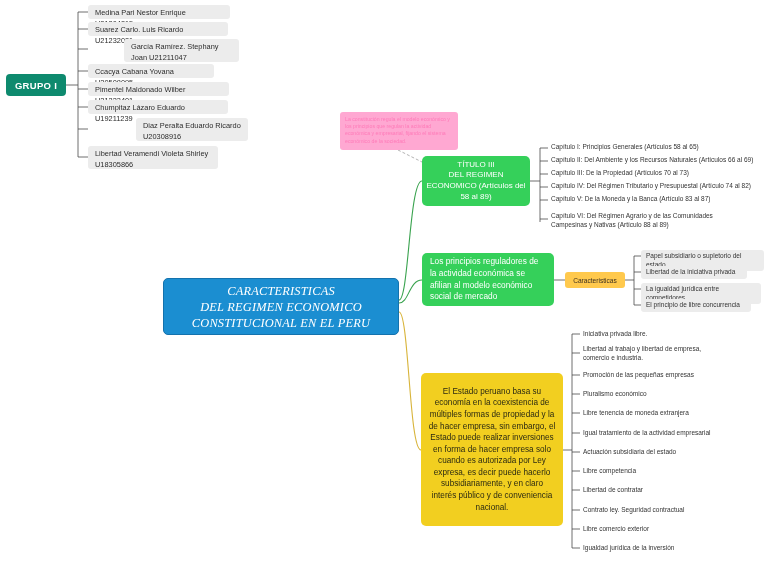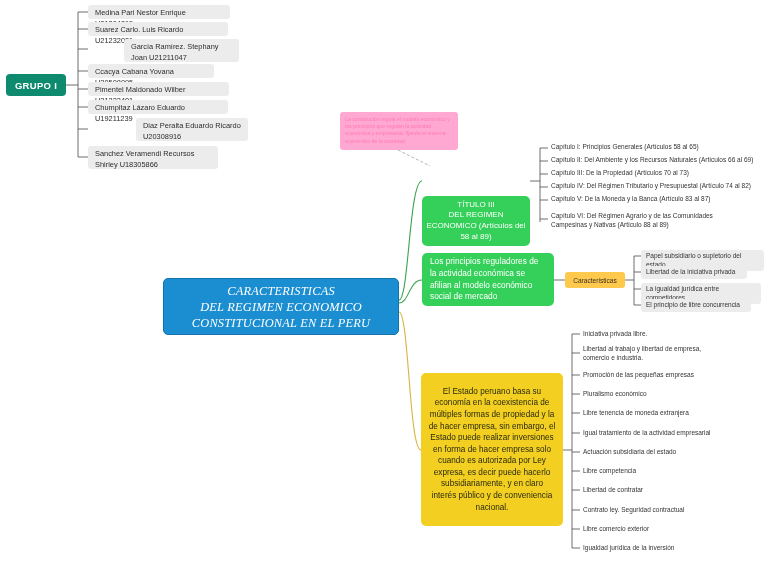--- a/index.html
+++ b/index.html
@@ -49,21 +49,21 @@
   }
 
   
   .green-node{
     background:#35d05a;border-radius:5px;color:#ffffff;
     display:flex;align-items:center;justify-content:center;
     text-align:center;box-sizing:border-box;
   }
   .green-titulo{
     left:422px;top:156px;width:108px;height:50px;
-    font-size:8px;line-height:10.6px;padding:2px 4px;margin-top:40px;
+    font-size:8px;line-height:10.6px;padding:2px 4px;
   }
   .green-principios{
     left:422px;top:253px;width:132px;height:53px;
     font-size:8.3px;line-height:11.6px;padding:2px 8px;
     justify-content:flex-start;text-align:left;
   }
 
   
   .orange-node{
     left:565px;top:272px;width:60px;height:16px;
@@ -168,21 +168,21 @@
     <span>GRUPO I</span>
   </div>
 
   <div class="node member" style="left:88px;top:5px;width:142px;height:14px;">Medina Pari Nestor Enrique U21204315</div>
   <div class="node member" style="left:88px;top:22px;width:140px;height:14px;">Suarez Carlo. Luis Ricardo U21232021</div>
   <div class="node member" style="left:88px;top:39px;width:115px;height:23px;margin-left:36px;">García Ramírez. Stephany Joan U21211047</div>
   <div class="node member" style="left:88px;top:64px;width:126px;height:14px;">Ccacya Cabana Yovana  U20508095</div>
   <div class="node member" style="left:88px;top:82px;width:141px;height:14px;">Pimentel Maldonado Wilber U21223401</div>
   <div class="node member" style="left:88px;top:100px;width:140px;height:14px;">Chumpitaz Lázaro Eduardo U19211239</div>
   <div class="node member" style="left:88px;top:118px;width:112px;height:23px;margin-left:48px;">Diaz Peralta Eduardo Ricardo U20308916</div>
-  <div class="node member" style="left:88px;top:146px;width:130px;height:23px;">Sanchez Veramendi Recursos Shirley U18305866</div>
+  <div class="node member" style="left:88px;top:146px;width:130px;height:23px;">Libertad Veramendi Violeta Shirley U18305866</div>
 
   <div class="node note-pink">
     <span>La constitución regula el modelo económico y los principios que regulan la actividad económica y empresarial, fijando el sistema económico de la sociedad.</span>
   </div>
 
   <div class="node central">
     <div>
       <span>CARACTERISTICAS</span>
       <span>DEL REGIMEN ECONOMICO</span>
       <span>CONSTITUCIONAL EN EL PERU</span>

